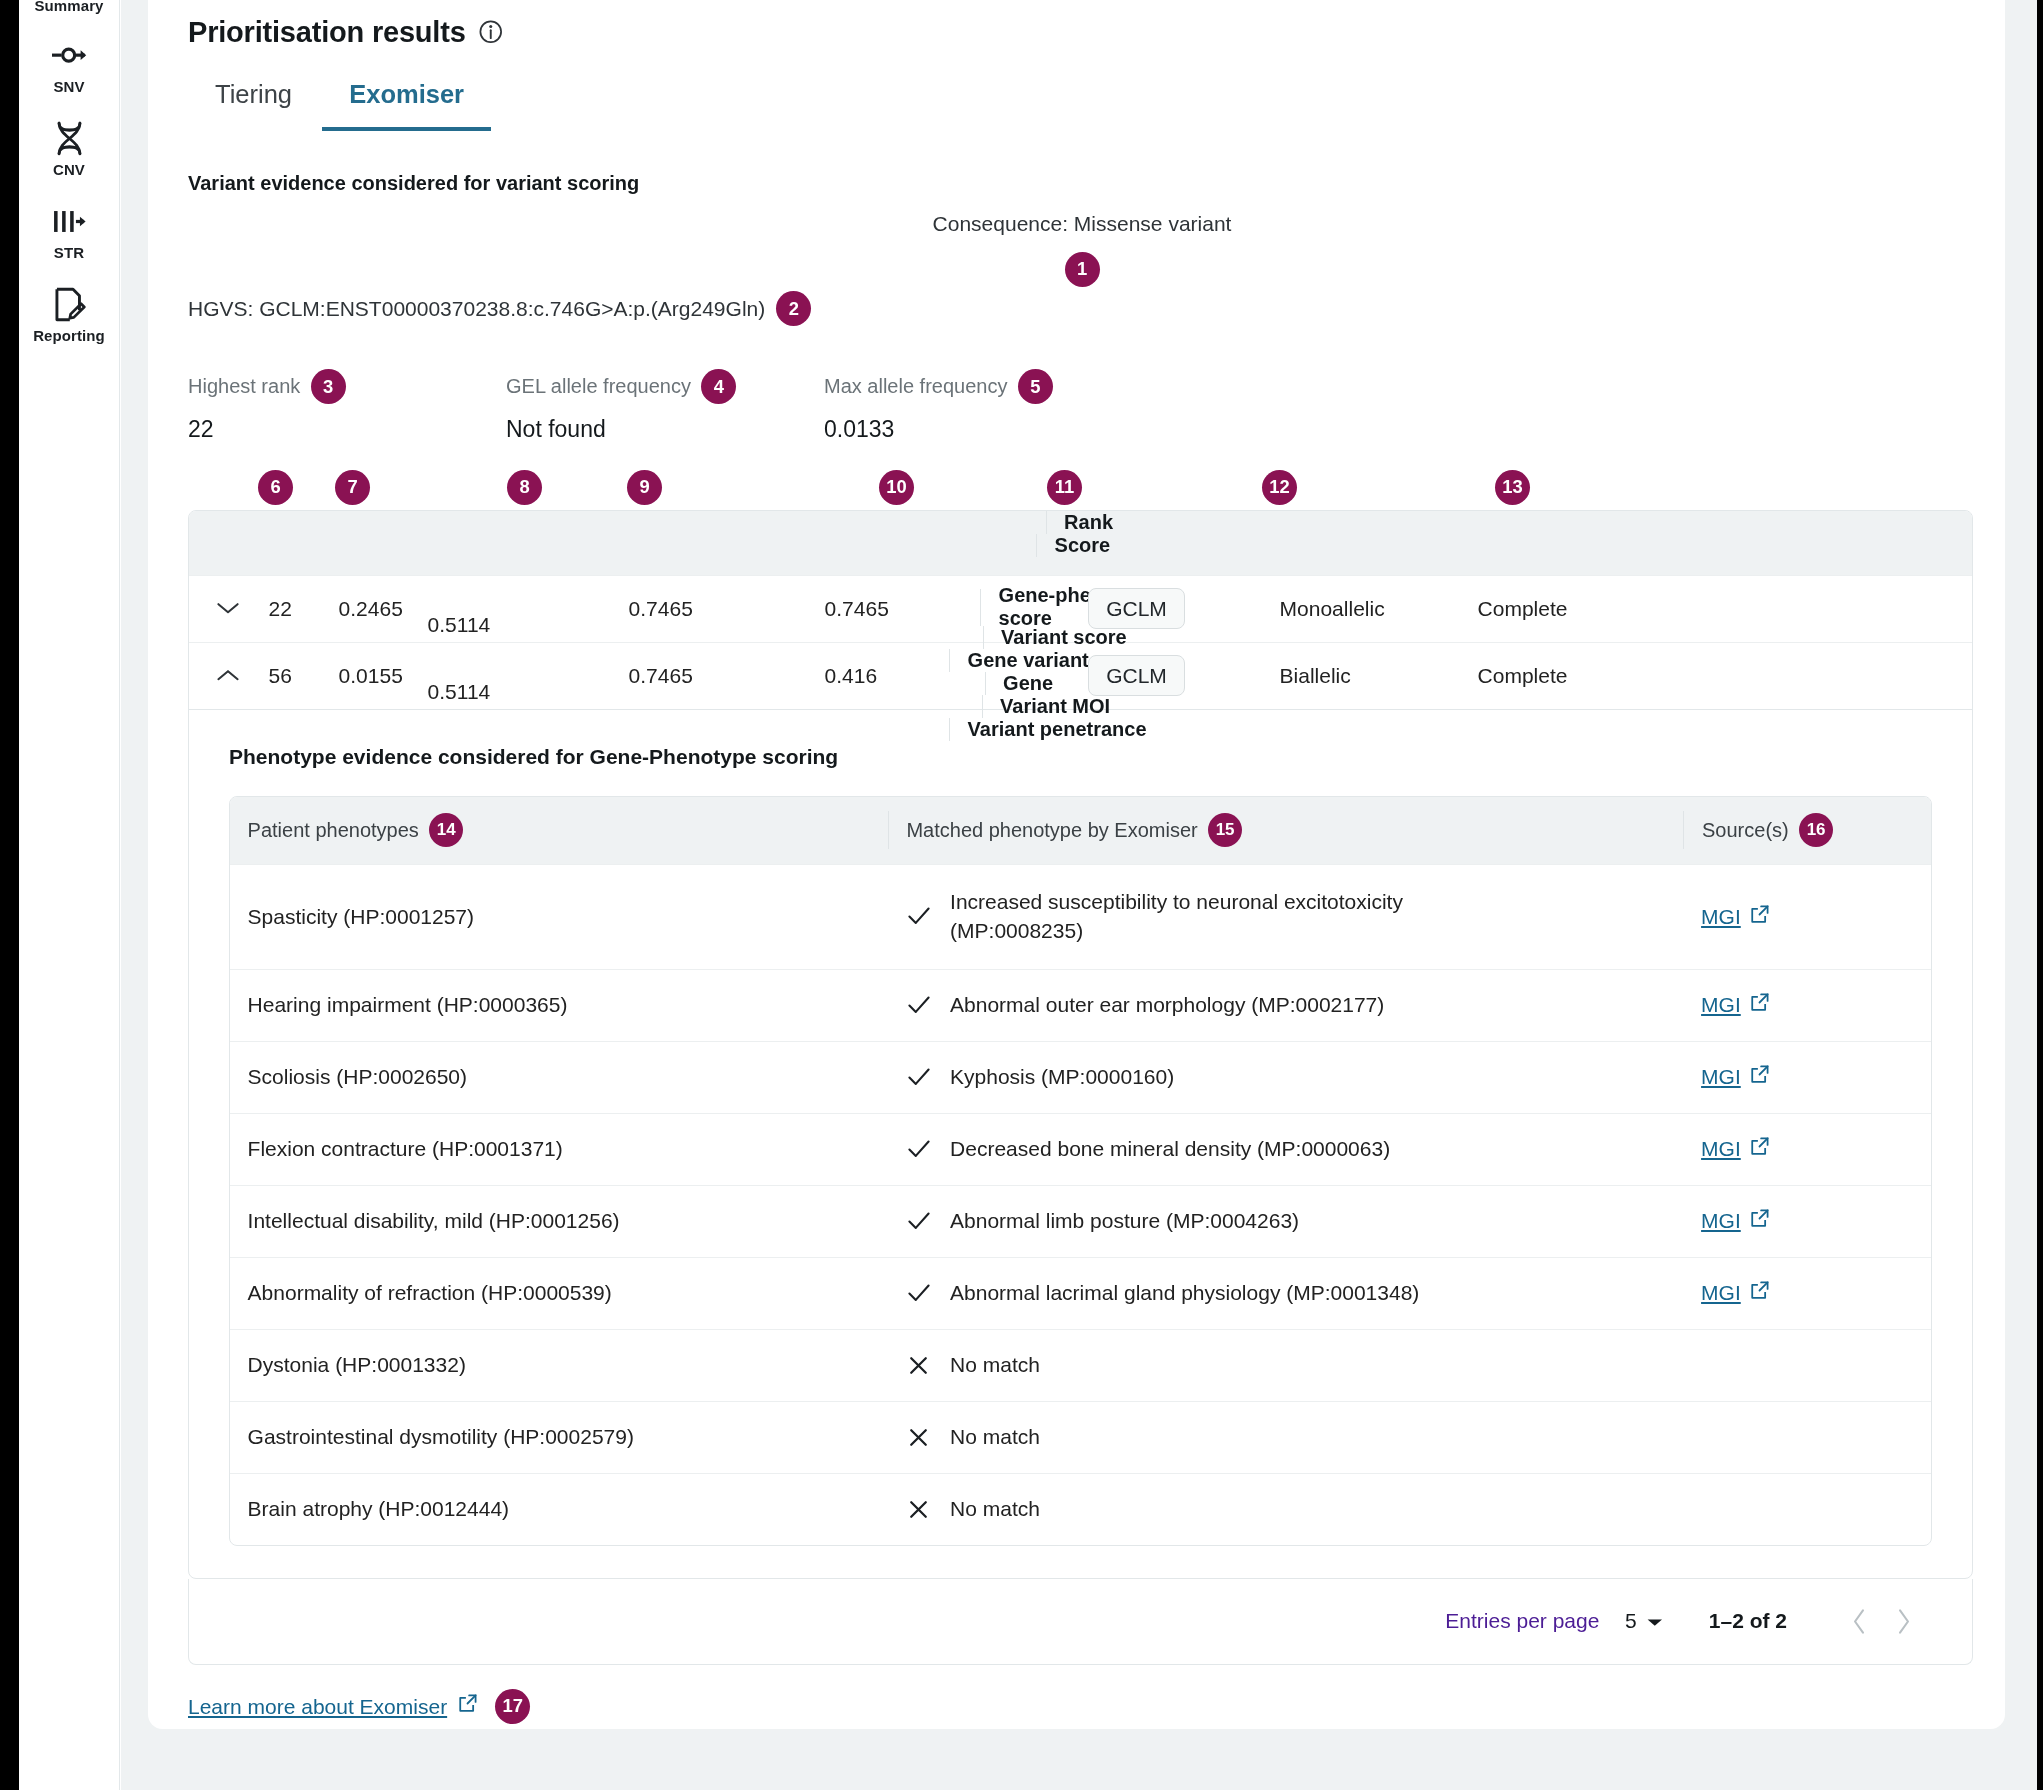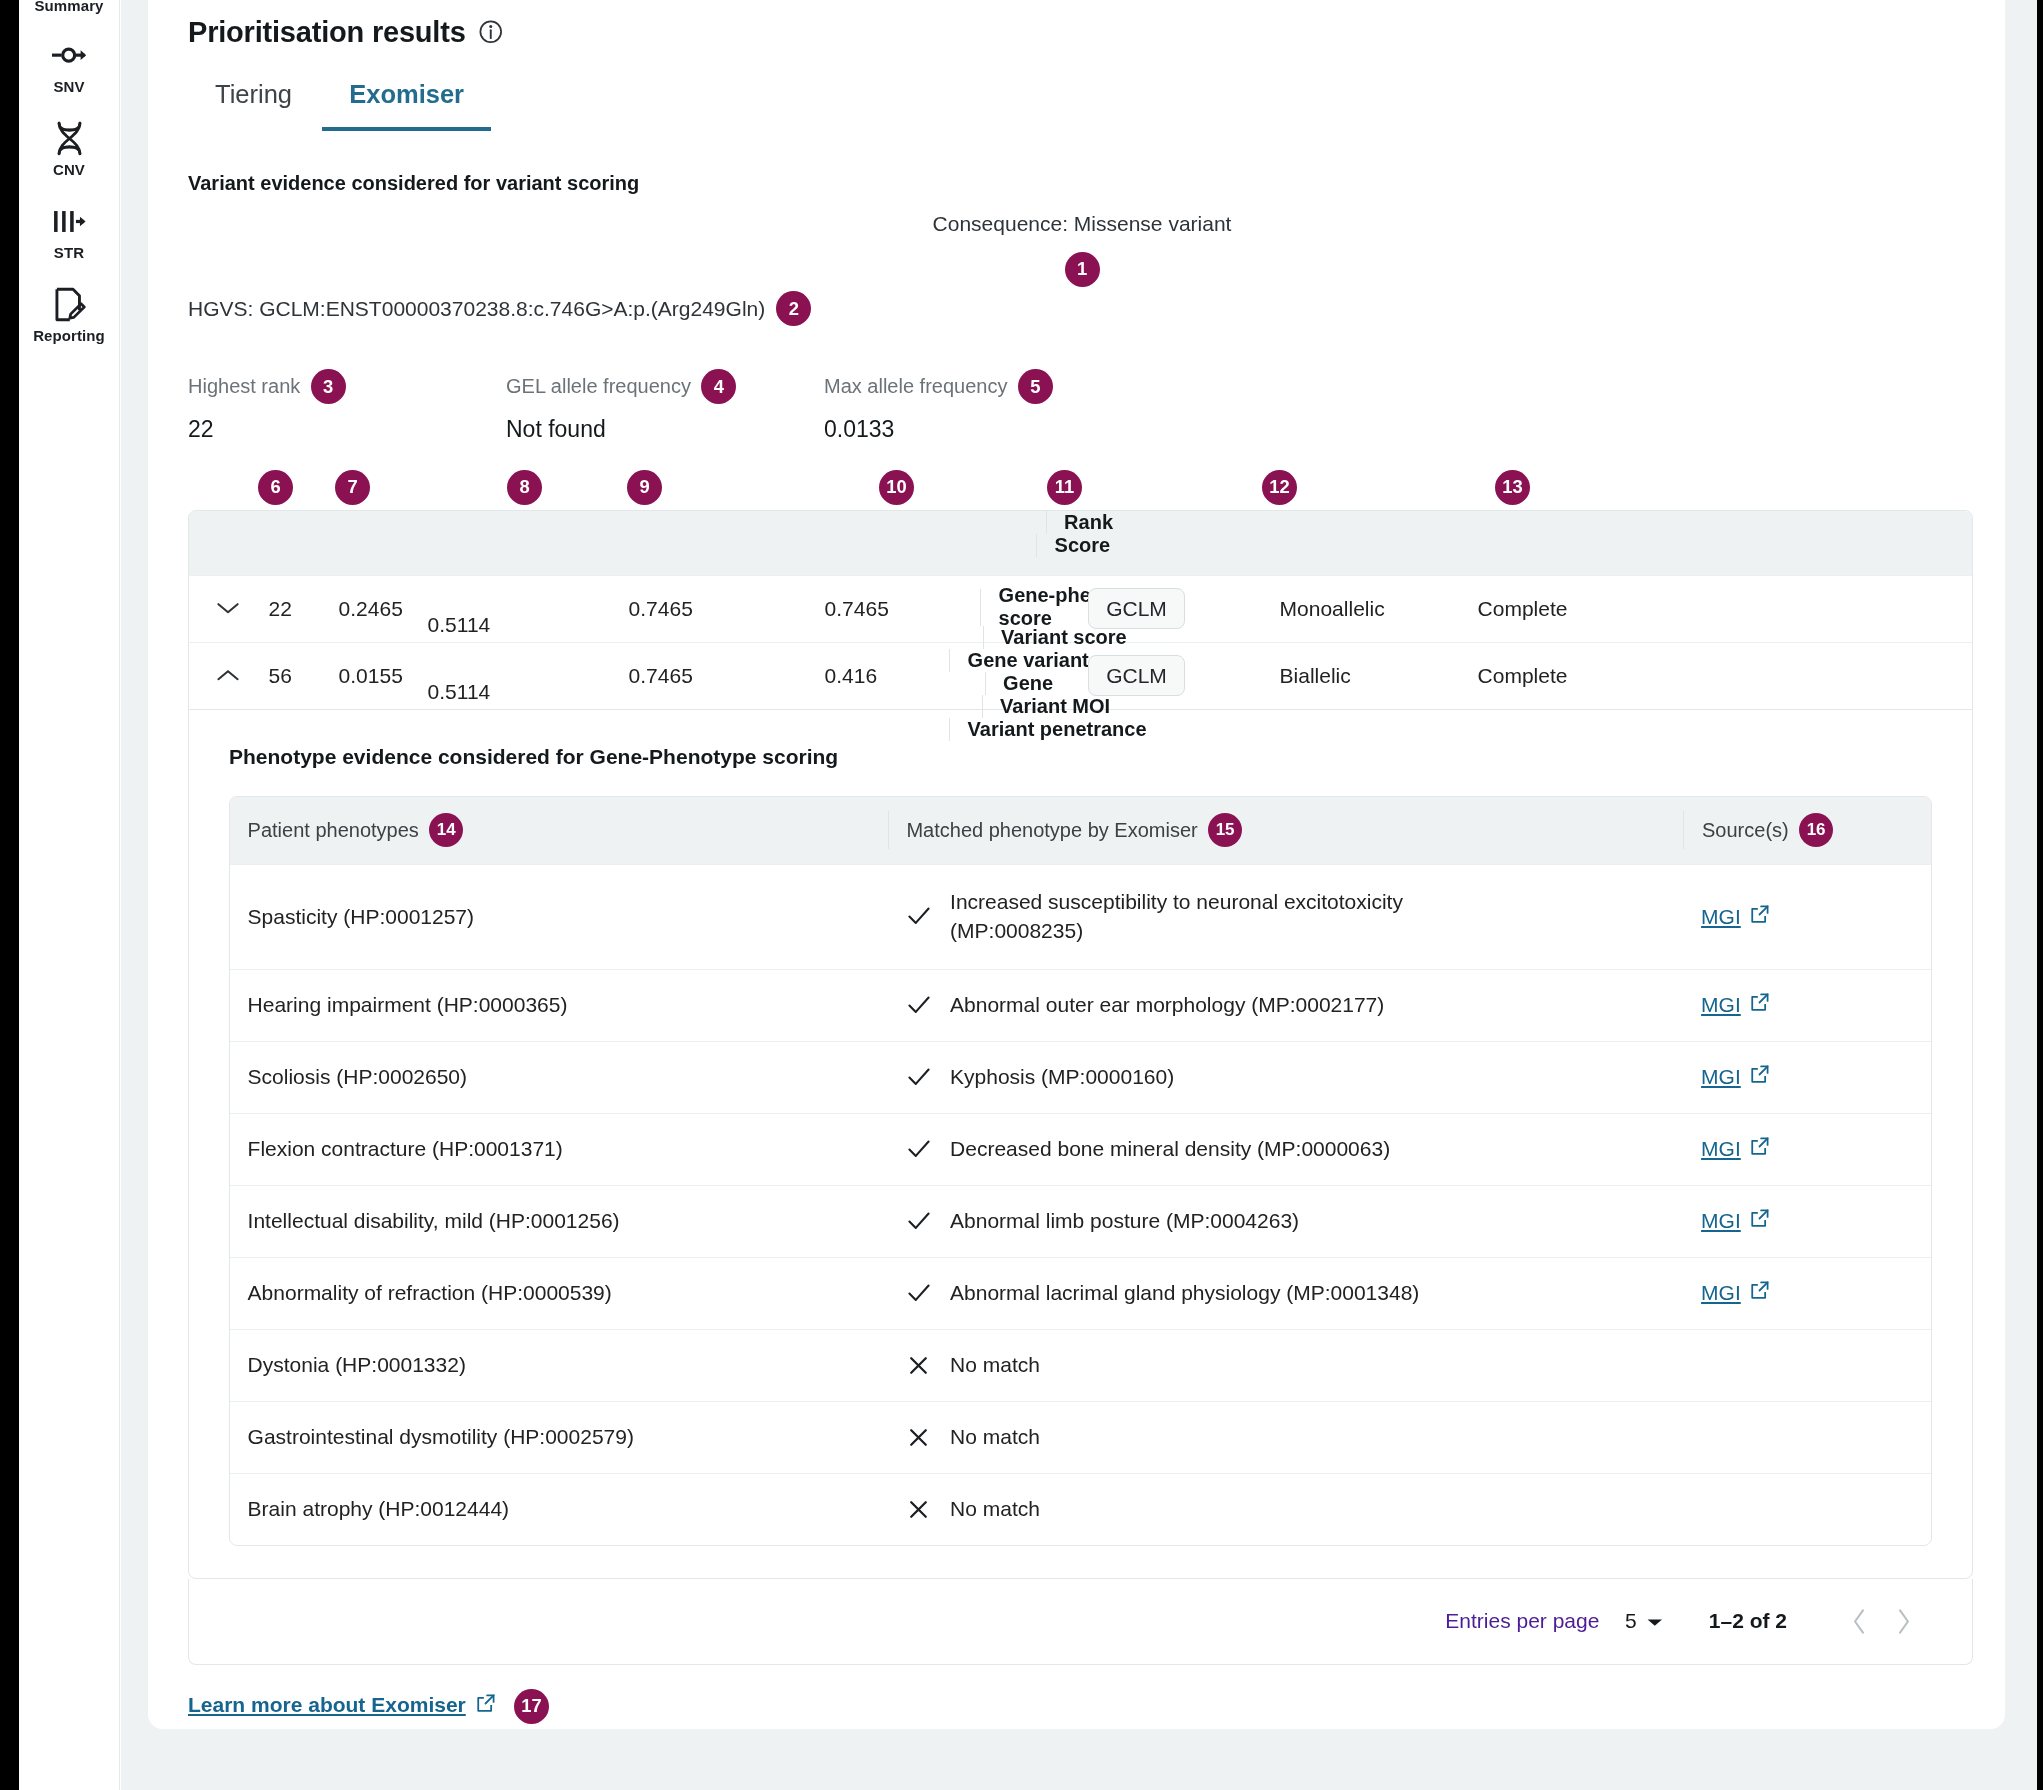--- a/index.html
+++ b/index.html
@@ -134,21 +134,21 @@
   .pg-label { font-size:21px; color:#4c1d95; margin-right:25.5px; }
   .pg-select { font-size:21px; color:#14191c; display:flex; align-items:center; gap:9.6px; cursor:pointer; margin-right:45px; }
   .pg-range { font-size:21px; font-weight:700; color:#14191c; margin-right:49px; }
   .pg-arrow { width:45px; display:flex; justify-content:center; cursor:pointer; }
 
   .learn {
     margin-top:24px; display:flex; align-items:center; gap:17.6px;
   }
   .learn-link {
     font-size:21px; color:#15658f; text-decoration:underline;
-    display:inline-flex; align-items:flex-start; gap:9.6px; cursor:pointer;font-weight:bold;
+    display:inline-flex; align-items:flex-end; gap:9.6px; cursor:pointer;
   }
   .caret-btn { cursor:pointer; }
 </style>
 </head>
 <body>
 
 <div id="root">
   <div class="edge-left"></div>
   <div class="appbg"></div>
   <div class="edge-right"></div>

